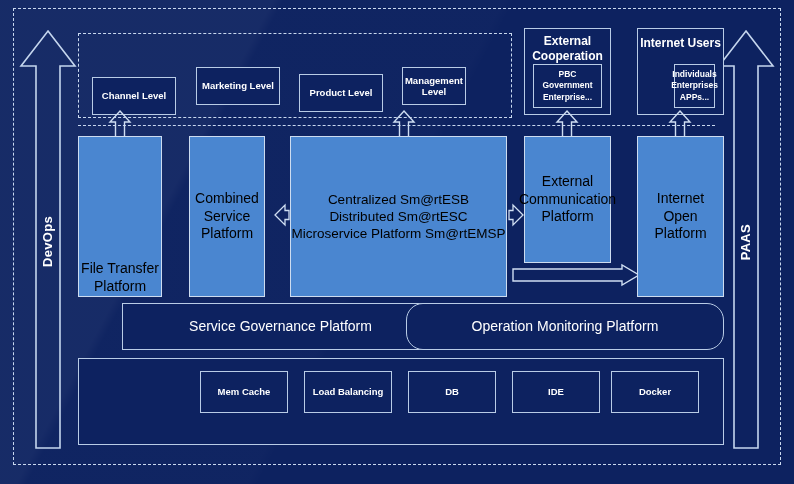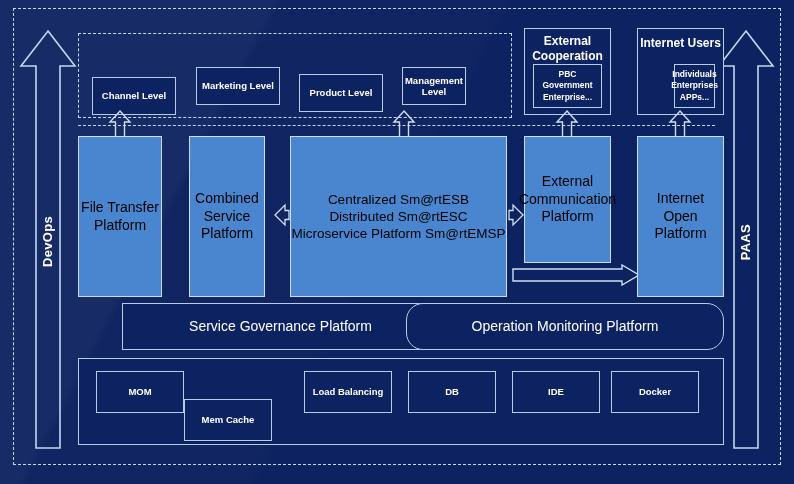--- a/index.html
+++ b/index.html
@@ -138,21 +138,21 @@
     <svg width="24" height="28" viewBox="0 0 24 28">
       <polygon points="12,1 22,12 16.5,12 16.5,27 7.5,27 7.5,12 2,12" fill="none" stroke="#cfdef2" stroke-width="1.4"></polygon>
     </svg>
   </div>
   <div class="abs" style="left:668px;top:110px;width:24px;height:28px;">
     <svg width="24" height="28" viewBox="0 0 24 28">
       <polygon points="12,1 22,12 16.5,12 16.5,27 7.5,27 7.5,12 2,12" fill="none" stroke="#cfdef2" stroke-width="1.4"></polygon>
     </svg>
   </div>
 
-  <div class="abs fbox plat" style="left:78px;top:136px;width:84px;height:161px;">
+  <div class="abs fbox plat" style="left:78px;top:136px;width:84px;height:161px;align-items:flex-end;">
     <span>File Transfer Platform</span>
   </div>
 
   <div class="abs fbox plat" style="left:189px;top:136px;width:76px;height:161px;">
     <span>Combined Service Platform</span>
   </div>
 
   <div class="abs" style="left:274px;top:202px;width:16px;height:26px;">
     <svg width="16" height="26" viewBox="0 0 16 26">
       <polygon points="1,13 11,3 11,8.5 15,8.5 15,17.5 11,17.5 11,23" fill="none" stroke="#cfdef2" stroke-width="1.3"></polygon>
@@ -187,24 +187,21 @@
 
   <div class="abs obox" style="left:78px;top:303px;width:317px;height:47px;font-size:14px;margin-left:44px;">
     <span>Service Governance Platform</span>
   </div>
   <div class="abs obox" style="left:406px;top:303px;width:318px;height:47px;font-size:14px;border-radius:17px;">
     <span>Operation Monitoring Platform</span>
   </div>
 
   <div class="abs obox" style="left:78px;top:358px;width:646px;height:87px;display:block;"></div>
 
-  <div class="abs obox tech" style="left:96px;top:371px;width:88px;height:42px;">
-    <span>MOM</span>
-  </div>
-  <div class="abs obox tech" style="left:184px;top:371px;width:88px;height:42px;margin-top:28px;">
+  <div class="abs obox tech" style="left:200px;top:371px;width:88px;height:42px;">
     <span>Mem Cache</span>
   </div>
   <div class="abs obox tech" style="left:304px;top:371px;width:88px;height:42px;">
     <span>Load Balancing</span>
   </div>
   <div class="abs obox tech" style="left:408px;top:371px;width:88px;height:42px;">
     <span>DB</span>
   </div>
   <div class="abs obox tech" style="left:512px;top:371px;width:88px;height:42px;">
     <span>IDE</span>

